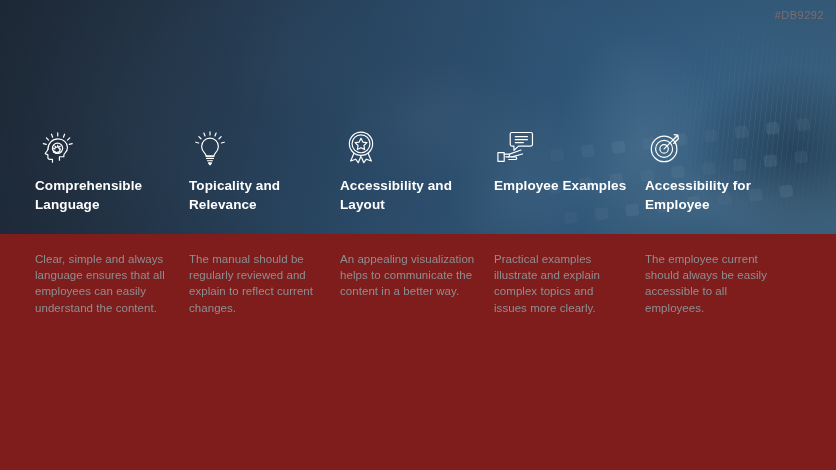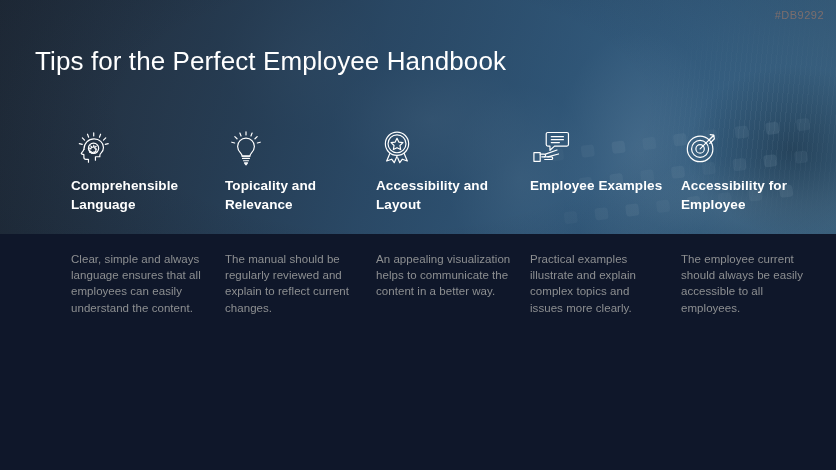--- a/index.html
+++ b/index.html
@@ -12,21 +12,21 @@
     height: 470px;
     overflow: hidden;
     font-family: "Liberation Sans", sans-serif;
     -webkit-font-smoothing: antialiased;
   }
 
   .slide {
     position: relative;
     width: 836px;
     height: 470px;
-    background: #0f172a;
+    background: #7f1d1d;
     overflow: hidden;
   }
 
   
   .banner {
     position: absolute;
     left: 0;
     top: 0;
     width: 836px;
     height: 234px;
@@ -133,21 +133,20 @@
     white-space: nowrap;
   }
 
   
   .columns {
     position: absolute;
     left: 0;
     top: 0;
     width: 660px;
     height: 470px;
-    margin-left: 36px;
   }
   .col {
     position: absolute;
     top: 0;
     width: 140px;
   }
   .col-0 { left: 35px; }
   .col-1 { left: 189px; }
   .col-2 { left: 340px; }
   .col-3 { left: 494px; }
@@ -225,21 +224,20 @@
         <div class="key" style="left: 169px; top: 86px; opacity: 0.45;"></div>
         <div class="key" style="left: 200px; top: 86px; opacity: 0.67;"></div>
         <div class="key" style="left: 231px; top: 86px; opacity: 0.89;"></div>
       </div>
     <div class="tint"></div>
     <div class="vignette"></div>
   </div>
 
   <div class="watermark">#DB9292</div>
 
-  <h1 class="slide-title">Tips for the Perfect Employee Handbook</h1>
 
   <div class="columns">
 
     <div class="col col-0">
       <div class="icon-wrap">
         <svg viewBox="0 0 44 44" fill="none" stroke="#ffffff" stroke-width="1.25" stroke-linecap="round" stroke-linejoin="round">
           <path d="M13.5 24.5c0-6.2 4.7-11 10.6-11 5.6 0 9.9 3.9 9.9 9 0 2.6-1 4.3-2.4 5.6-1 .9-1.4 1.6-1.4 2.8v1.3h-4.6v3.6"></path>
           <path d="M13.5 24.5c-.6 1.3-1.6 2.7-2.4 3.6-.5.6-.4 1.2.4 1.4l2 .5v2.8c0 1.3.9 2.2 2.2 2.2h2.6v2.9"></path>
           <circle cx="23.6" cy="23.4" r="5.4"></circle>
           <path d="M20.6 20.9c1 .3 1.3 1.3.8 2m2.4-2.7c.4 1-.2 1.9-1 2.2m3.6-1.3c-.5.8-1.5 1.1-2.2.7m2.7 2.4c-1 .2-1.9-.4-2-1.3m1.5 3.5c-.7-.7-.7-1.7 0-2.3m-1.6 4.2c-.2-1 .4-1.8 1.3-2m-3.6 1.6c.7-.7 1.7-.6 2.3.1m-4.2-1.2c1 .2 1.6 1.1 1.4 2m-2.8-3.6c.8.6 1 1.6.5 2.3m-1.2-4.2c.9-.4 1.9 0 2.3.8"></path>

